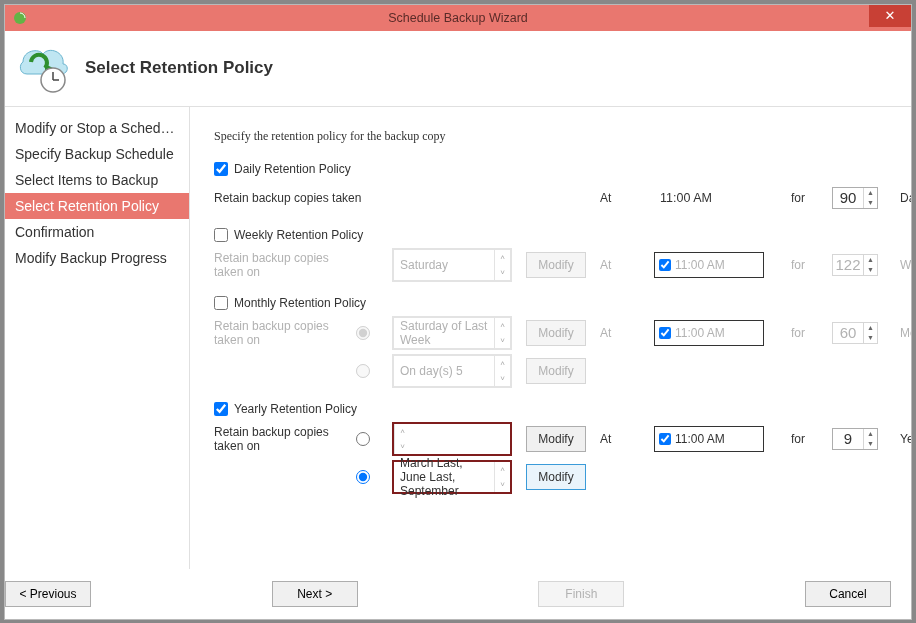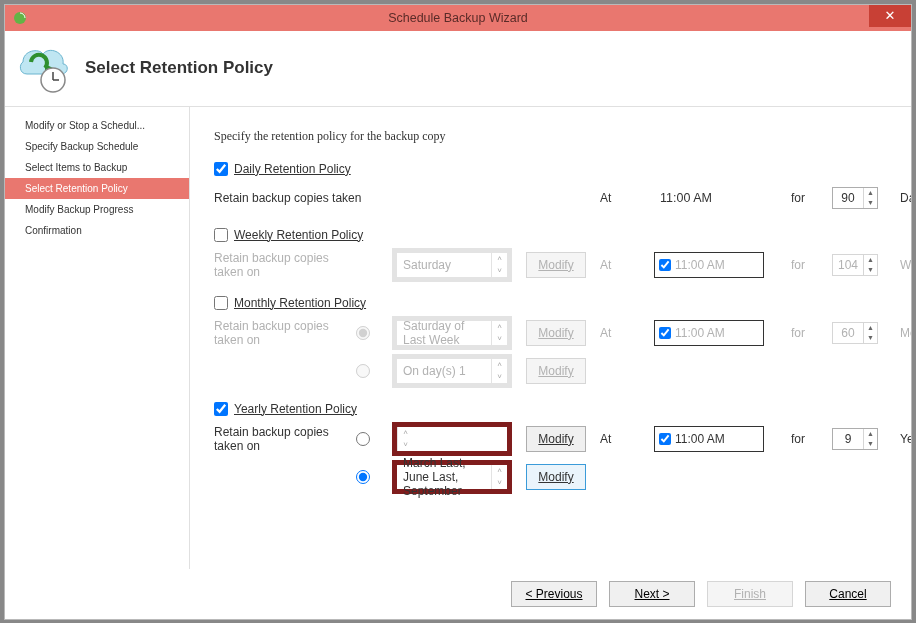--- a/index.html
+++ b/index.html
@@ -74,22 +74,22 @@
     flex: 1;
     display: flex;
     min-height: 0;
   }
   .sidebar {
     width: 185px;
     border-right: 1px solid #e0e0e0;
     padding-top: 8px;
   }
   .sidebar .item {
-    padding: 5px 20px;
-    font-size: 10px;
+    padding: 5px 10px;
+    font-size: 14px;
     color: #333;
     white-space: nowrap;
     overflow: hidden;
     text-overflow: ellipsis;
     cursor: default;
   }
   .sidebar .item.active {
     background: #e9776f;
     color: #fff;
   }
@@ -97,21 +97,20 @@
     flex: 1;
     padding: 22px 20px 10px 24px;
     color: #333;
     overflow: hidden;
   }
   .instr { margin-bottom: 18px; font-family: Liberation Serif, serif; }
   .check-row {
     display: flex;
     align-items: center;
     margin: 4px 0 6px 0;
-    text-decoration: underline;
   }
   .check-row input[type=checkbox] {
     width: 14px; height: 14px;
     margin: 0 6px 0 0;
   }
   .policy-block { margin-bottom: 14px; }
   .policy-row {
     display: grid;
     grid-template-columns: 120px 30px 120px 60px 40px 110px 40px 54px 50px;
     align-items: center;
@@ -120,21 +119,21 @@
     min-height: 32px;
     gap: 14px;
   }
   .muted { color: #b2b2b2; }
   .radio-cell { display:flex; justify-content:center; }
   input[type=radio] {
     width: 14px; height: 14px;
     margin: 0;
   }
   .readonly-box {
-    border: 5px solid #7f1d1d;
+    border: 2px solid #7f1d1d;
     background: #fff;
     height: 34px;
     display: flex;
     align-items: stretch;
   }
   .readonly-box.disabled { color:#b2b2b2; border-color:#e3e3e3; }
   .readonly-box .text {
     flex: 1;
     padding: 2px 6px;
     font-size: 12px;
@@ -159,21 +158,20 @@
   .btn {
     border: 1px solid #adadad;
     background: #f0f0f0;
     height: 26px;
     min-width: 54px;
     font-size: 12px;
     display: inline-flex;
     align-items: center;
     justify-content: center;
     cursor: default;
-    text-decoration: underline;
   }
   .btn.focused { border: 1px solid #3a9bd9; background:#eaf4fb; }
   .btn.disabled { color:#b2b2b2; border-color:#d6d6d6; background:#f5f5f5; }
   .time-box {
     border: 1px solid #333;
     background: #fff;
     height: 26px;
     display: flex;
     align-items: center;
     padding: 0 4px;
@@ -189,21 +187,21 @@
     width: 46px;
     display: flex;
     align-items: stretch;
   }
   .spinner.disabled { color:#b2b2b2; border-color:#d6d6d6; }
   .spinner .num {
     flex:1;
     display:flex;
     align-items:center;
     justify-content:center;
-    font-size:12px;
+    font-size:15px;
   }
   .spinner .spbtns {
     width:14px;
     display:flex;
     flex-direction:column;
     border-left:1px solid #d6d6d6;
   }
   .spinner .spbtns span {
     flex:1;
     display:flex;
@@ -213,21 +211,21 @@
     color:#666;
   }
   .at-text { text-align:left; }
   .for-text { text-align:center; }
   .plain-time { font-size:12.5px; padding-left:6px; }
   .footer {
     height: 50px;
     border-top: 0;
     display: flex;
     align-items: center;
-    justify-content: flex-end;
+    justify-content: space-between;
     padding-right: 20px;
     gap: 12px;
   }
   .footer .btn { height: 26px; min-width: 86px; }
 </style>
 </head>
 <body>
 
 <div class="window">
 
@@ -254,22 +252,22 @@
     <span class="page-title">Select Retention Policy</span>
   </div>
 
   <div class="body">
 
     <div class="sidebar">
       <div class="item">Modify or Stop a Schedul...</div>
       <div class="item">Specify Backup Schedule</div>
       <div class="item">Select Items to Backup</div>
       <div class="item active">Select Retention Policy</div>
+      <div class="item">Confirmation</div>
       <div class="item">Modify Backup Progress</div>
-      <div class="item">Confirmation</div>
     </div>
 
     <div class="main">
       <div class="instr">Specify the retention policy for the backup copy</div>
 
       <div class="policy-block">
         <div class="check-row">
           <input type="checkbox" checked="" style="">
           <span>Daily Retention Policy</span>
         </div>
@@ -306,21 +304,21 @@
               </span>
           </div>
           <div class="btn disabled">Modify</div>
           <div class="at-text">At</div>
           <div class="time-box disabled">
             <input type="checkbox" checked="" style="">
             <span>11:00 AM</span>
           </div>
           <div class="for-text">for</div>
           <div class="spinner disabled">
-            <span class="num">104</span>
+            <span class="num">122</span>
             <span class="spbtns">
                 <span>▲</span>
                 <span>▼</span>
               </span>
           </div>
           <div>Weeks</div>
         </div>
       </div>
 
       <div class="policy-block">
@@ -355,21 +353,21 @@
               </span>
           </div>
           <div>Months</div>
         </div>
         <div class="policy-row muted">
           <div></div>
           <div class="radio-cell">
               <input type="radio" disabled="" style="">
             </div>
           <div class="readonly-box disabled">
-            <span class="text">On day(s) 1</span>
+            <span class="text">On day(s) 5</span>
             <span class="arrows">
                 <span>˄</span>
                 <span>˅</span>
               </span>
           </div>
           <div class="btn disabled">Modify</div>
           <div></div>
             <div></div>
             <div></div>
             <div></div>

